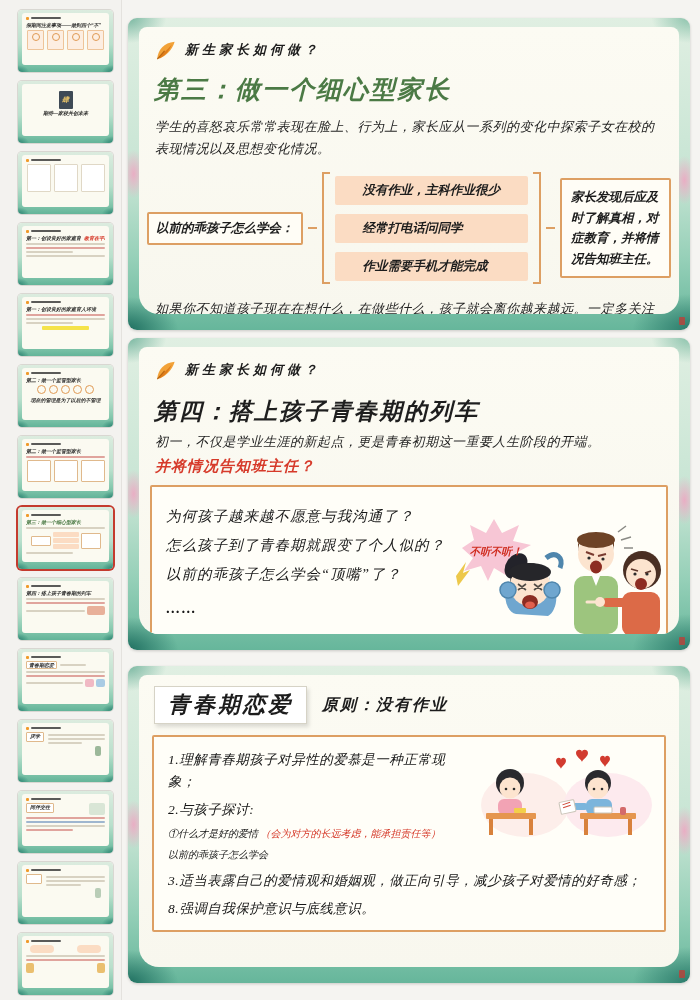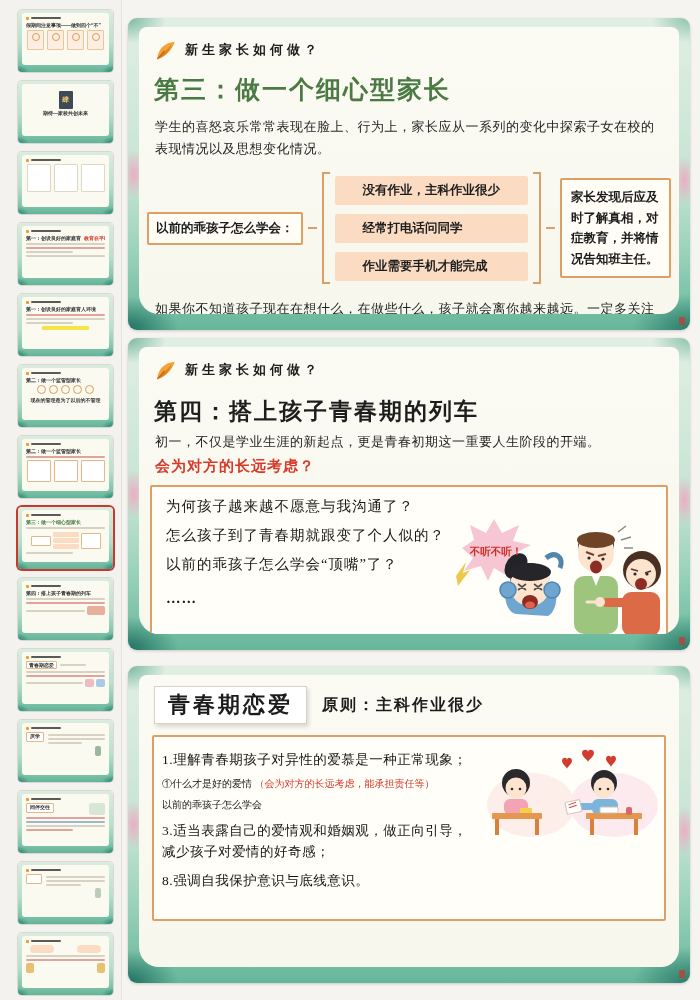--- a/index.html
+++ b/index.html
@@ -2,21 +2,21 @@
 <html><head>
 <meta charset="utf-8">
 <style>
   html,body{margin:0;padding:0;}
   body{
     width:700px;height:1000px;overflow:hidden;
     background:#f5f4f1;
     font-family:"Liberation Sans","DejaVu Sans",sans-serif;
     -webkit-font-smoothing:antialiased;
   }
-  .app{display:flex;width:640px;height:1000px;}
+  .app{display:flex;width:640px;height:1000px;font-style:italic;}
 
   
   .sidebar{
     width:122px;min-width:122px;height:1000px;overflow:hidden;
     background:#f3f2ef;border-right:1px solid #e4e2de;
     padding:10px 0 0 18px;box-sizing:border-box;
   }
   .thumb{width:95px;height:62px;margin-bottom:9px;border-radius:4px;
     box-shadow:0 0 0 1px #d9d7d2;position:relative;background:#fff;cursor:pointer;}
   .thumb.sel{box-shadow:0 0 0 2px #c43b2e;}
@@ -108,21 +108,21 @@
   .worry.dots{margin-top:16px;font-weight:bold;}
   .ill2{position:absolute;right:4px;bottom:3px;width:218px;height:122px;}
 
   
   .topicrow{display:flex;align-items:center;gap:15px;margin:11px 0 0 15px;}
   .topicbox{background:#fff;border:1px solid #d6d3c6;box-shadow:2px 3px 4px rgba(0,0,0,.13);
     padding:3px 13px;font-size:22px;font-weight:bold;letter-spacing:3px;color:#1c1c1c;
     font-family:"Liberation Serif","DejaVu Serif",serif;}
   .principle{font-size:16px;font-weight:bold;letter-spacing:2px;color:#1c1c1c;}
   .pointsbox{margin:11px 13px 0;border:2px solid #dd9f63;border-radius:2px;background:#fffef8;
-    padding:8px 8px 10px;min-height:186px;box-sizing:border-box;overflow:hidden;}
+    padding:8px 14px 10px;min-height:186px;box-sizing:border-box;overflow:hidden;}
   .ill3{float:right;width:172px;height:96px;margin:2px -2px 2px 8px;}
   .pt{font-size:13.5px;color:#161616;letter-spacing:.5px;margin:7px 0 0;line-height:1.6;
     font-family:"Liberation Serif","DejaVu Serif",serif;}
   .pt.sub{font-size:10px;margin:5px 0 0;letter-spacing:0;}
   .pt .rd{color:#d63a2a;}
 </style>
 </head>
 <body>
 
 <div class="app">
@@ -435,23 +435,23 @@
         <div class="s-head">
           <svg class="leaf" viewBox="0 0 24 22">
             <path d="M3 20 C4 11 10 3 22 2 C20 9 15 16 6 20 Z" fill="#f2a238"></path>
             <path d="M3 20 C8 16 14 11 19 5 C16 12 12 17 6 20 Z" fill="#df7d1c"></path>
             <path d="M3 21 L11 12" stroke="#b9650f" stroke-width="1.3" fill="none"></path>
           </svg>
           <span class="txt">新生家长如何做？</span>
         </div>
         <div class="s-title" style="margin-top:16px;font-size:23px;">第四：搭上孩子青春期的列车</div>
         <div class="s-para tight">初一，不仅是学业生涯的新起点，更是青春初期这一重要人生阶段的开端。</div>
-        <div class="s-red">会为对方的长远考虑？</div>
+        <div class="s-red">并将情况告知班主任？</div>
         <div class="worrybox">
-          <div class="worry" style="margin-top:0;">为何孩子越来越不愿意与我沟通了？</div>
+          <div class="worry" style="margin-top:10px;">为何孩子越来越不愿意与我沟通了？</div>
           <div class="worry">怎么孩子到了青春期就跟变了个人似的？</div>
           <div class="worry">以前的乖孩子怎么学会“顶嘴”了？</div>
           <div class="worry dots">……</div>
           <svg class="ill2" viewBox="0 0 218 122">
 
             <polygon points="18,34 30,26 26,11 42,19 50,5 58,19 75,11 69,27 87,31 70,40 81,53 63,48 65,63 50,54 44,67 37,52 20,57 29,44" fill="#f7c6d5"></polygon>
             <polygon points="12,62 22,48 19,59 26,56 14,72" fill="#edc84a"></polygon>
 
             <g>
               <ellipse cx="72" cy="52" rx="10" ry="14" fill="#23232a" transform="rotate(35 72 52)"></ellipse>
@@ -497,21 +497,21 @@
           </svg>
         </div>
       </div>
       <span class="seal"></span>
     </article>
 
     <article class="slide slide3">
       <div class="panel">
         <div class="topicrow">
           <span class="topicbox">青春期恋爱</span>
-          <span class="principle">原则：主科作业很少</span>
+          <span class="principle">原则：没有作业</span>
         </div>
         <div class="pointsbox">
           <svg class="ill3" viewBox="0 0 172 96">
             <ellipse cx="45" cy="58" rx="44" ry="32" fill="#fdeeea"></ellipse>
             <ellipse cx="128" cy="58" rx="44" ry="32" fill="#fdeaee"></ellipse>
             <g fill="#d23b2f">
               <path d="M76 14 C76 10 81 10 81 13 C81 10 86 10 86 14 C86 17 81 20 81 22 C81 20 76 17 76 14 Z"></path>
               <path d="M96 6 C96 2 102 2 102 5 C102 2 108 2 108 6 C108 10 102 13 102 15 C102 13 96 10 96 6 Z"></path>
               <path d="M120 12 C120 8 125 8 125 11 C125 8 130 8 130 12 C130 15 125 18 125 20 C125 18 120 15 120 12 Z"></path>
             </g>
@@ -540,20 +540,21 @@
               <rect x="80" y="54" width="15" height="12" rx="1" fill="#fff" stroke="#c9c4b8" stroke-width="1" transform="rotate(-12 87 60)"></rect>
               <path d="M83 57 l8 -1 M83 60 l8 -1" stroke="#cf4a3a" stroke-width="1" transform="rotate(-12 87 60)"></path>
               <rect x="100" y="66" width="56" height="6" rx="1" fill="#e5964f"></rect>
               <rect x="104" y="72" width="4" height="16" fill="#d8813c"></rect>
               <rect x="148" y="72" width="4" height="16" fill="#d8813c"></rect>
               <rect x="114" y="60" width="18" height="6" rx="1" fill="#fff" stroke="#c9c4b8" stroke-width="1"></rect>
               <rect x="140" y="60" width="6" height="8" rx="2" fill="#d46a6a"></rect>
             </g>
           </svg>
           <div class="pt" style="margin-top:4px;">1.理解青春期孩子对异性的爱慕是一种正常现象；</div>
+          <div class="pt">2.与孩子探讨:</div>
           <div class="pt sub">
             <span>①什么才是好的爱情</span>
             <span class="rd">（会为对方的长远考虑，能承担责任等）</span>
           </div>
           <div class="pt sub">以前的乖孩子怎么学会</div>
           <div class="pt" style="clear:none;">3.适当表露自己的爱情观和婚姻观，做正向引导，减少孩子对爱情的好奇感；</div>
           <div class="pt">8.强调自我保护意识与底线意识。</div>
         </div>
       </div>
       <span class="seal"></span>

